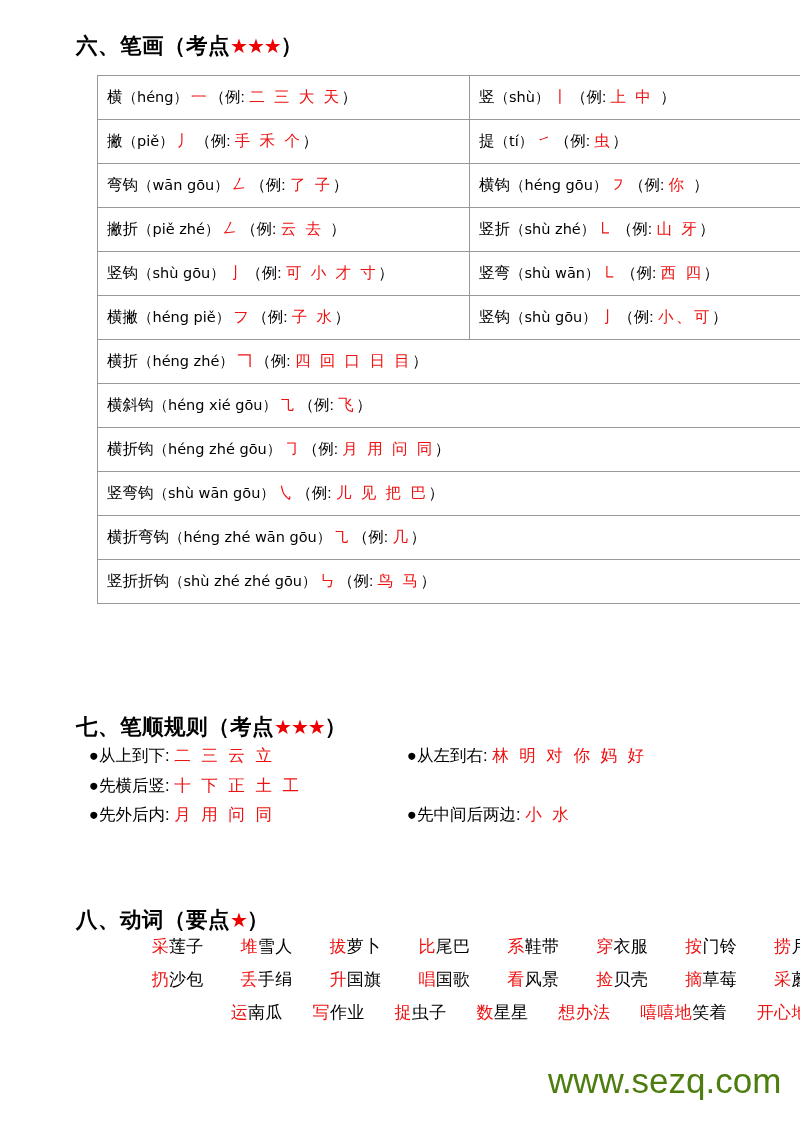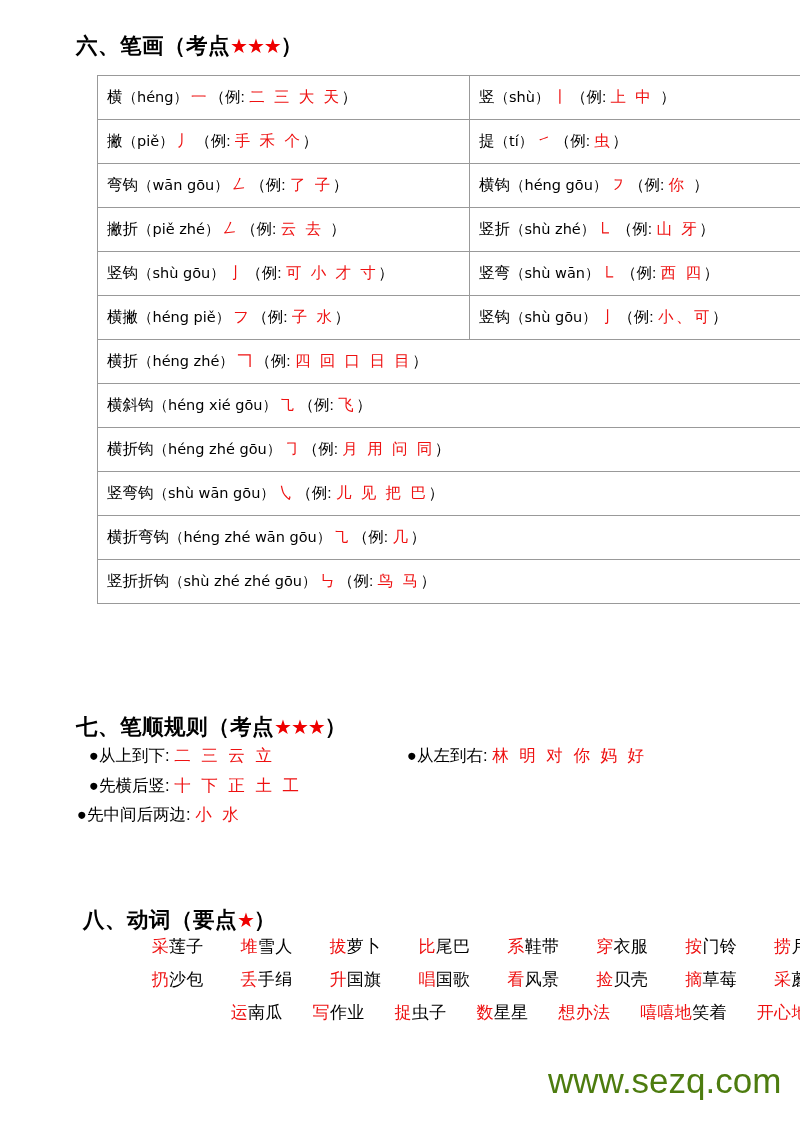--- a/index.html
+++ b/index.html
@@ -127,21 +127,21 @@
     letter-spacing: 0px;
     user-select: none;
     white-space: nowrap;
   }
 
   
   .h-sec6 { position: absolute; left: 30px; top: 34px; }
   .box-table { position: absolute; left: 27px; top: 75px; padding-left: 24px; }
   .h-sec7 { position: absolute; left: 30px; top: 715px; }
   .box-rules { position: absolute; left: 27px; top: 743px; }
-  .h-sec8 { position: absolute; left: 37px; top: 908px; }
+  .h-sec8 { position: absolute; left: 30px; top: 908px; }
   .box-verbs { position: absolute; left: 20px; top: 936px; }
 </style>
 </head>
 <body>
 
 <div class="page">
 
   <div class="section-heading h-sec6"><span>六、笔画（考点</span><span class="stars">★★★</span><span>）</span></div>
 
   <div class="box-table">
@@ -198,20 +198,21 @@
 
   <div class="rules box-rules">
     <div class="rules-row">
       <div class="rule rule-col-left"><span>●从上到下:</span> <span class="red ex">二  三 云 立</span></div>
       <div class="rule rule-col-right"><span>●从左到右:</span> <span class="red ex">林 明 对 你 妈 好</span></div>
     </div>
     <div class="rules-row">
       <div class="rule rule-col-left"><span>●先横后竖:</span> <span class="red ex">十 下 正 土 工</span></div>
     </div>
     <div class="rules-row">
+      <div class="rule rule-col-left"><span>●先外后内:</span> <span class="red ex">月 用 问 同</span></div>
       <div class="rule rule-col-right"><span>●先中间后两边:</span> <span class="red ex">小 水</span></div>
     </div>
   </div>
 
   <div class="section-heading h-sec8"><span>八、动词（要点</span><span class="stars">★</span><span>）</span></div>
 
   <div class="verbs box-verbs">
     <div class="verb-row r1">
       <span class="verb"><span class="red">采</span><span>莲子</span></span>
       <span class="verb"><span class="red">堆</span><span>雪人</span></span>

